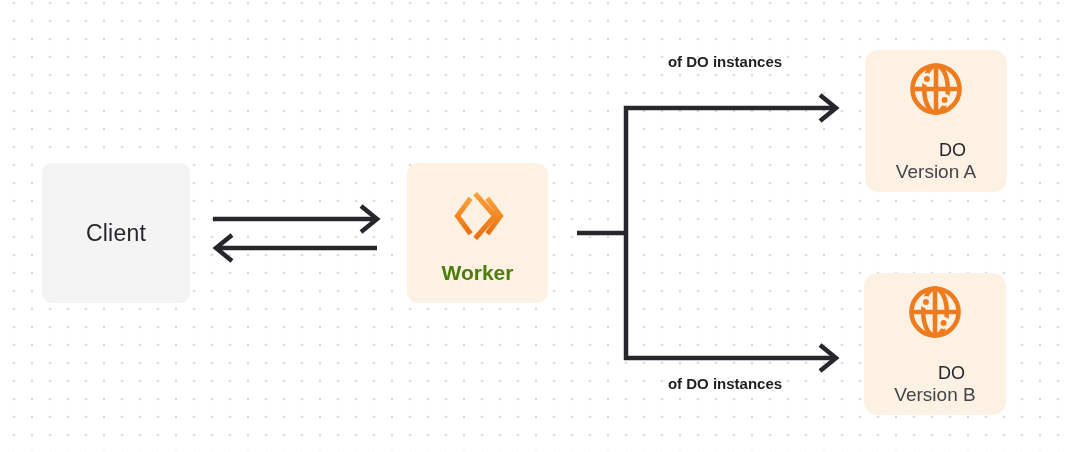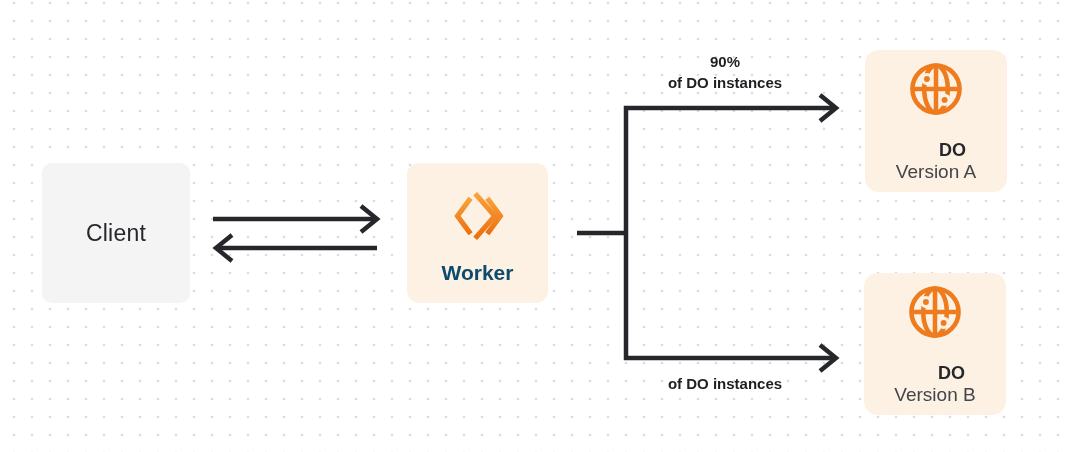--- a/index.html
+++ b/index.html
@@ -49,36 +49,36 @@
   .node-worker {
     left: 407px; top: 163px;
     width: 141px; height: 140px;
     background: #fcf1e2;
     padding-top: 22px;
   }
   .worker-label {
     margin-top: 14px;
     font-size: 21px;
     font-weight: 700;
-    color: #0c4a6e;
+    color: #4d7c0f;
   }
 
   .node-do {
     width: 142px; height: 142px;
     background: #fcf1e2;
     padding-top: 10px;
     border-radius: 14px;
   }
   .node-do-a { left: 865px; top: 50px; }
   .node-do-b { left: 864px; top: 273px; }
 
   .do-title {
     margin-top: 22px;
     font-size: 18px;
-    font-weight: 700;
+    font-weight: 400;
     color: #26272b;
     line-height: 20px;
     margin-left: 33px;
   }
   .do-subtitle {
     margin-top: 2px;
     font-size: 19px;
     font-weight: 400;
     color: #43454b;
     line-height: 20px;
@@ -148,21 +148,20 @@
           <polyline points="22,13 8,32 22,51"></polyline>
           <polyline points="27,8 48,32 27,56"></polyline>
           <polyline points="40,13 54,32 40,51"></polyline>
         </g>
       </svg>
     </span>
     <div class="worker-label">Worker</div>
   </div>
 
   <div class="split-label split-label-top">
-    <div>90%</div>
     <div>of DO instances</div>
   </div>
 
   <div class="split-label split-label-bottom">
     <div>of DO instances</div>
   </div>
 
   <div class="node node-do node-do-a">
     <span class="icon-wrap">
       <svg width="58" height="58" viewBox="0 0 64 64">

